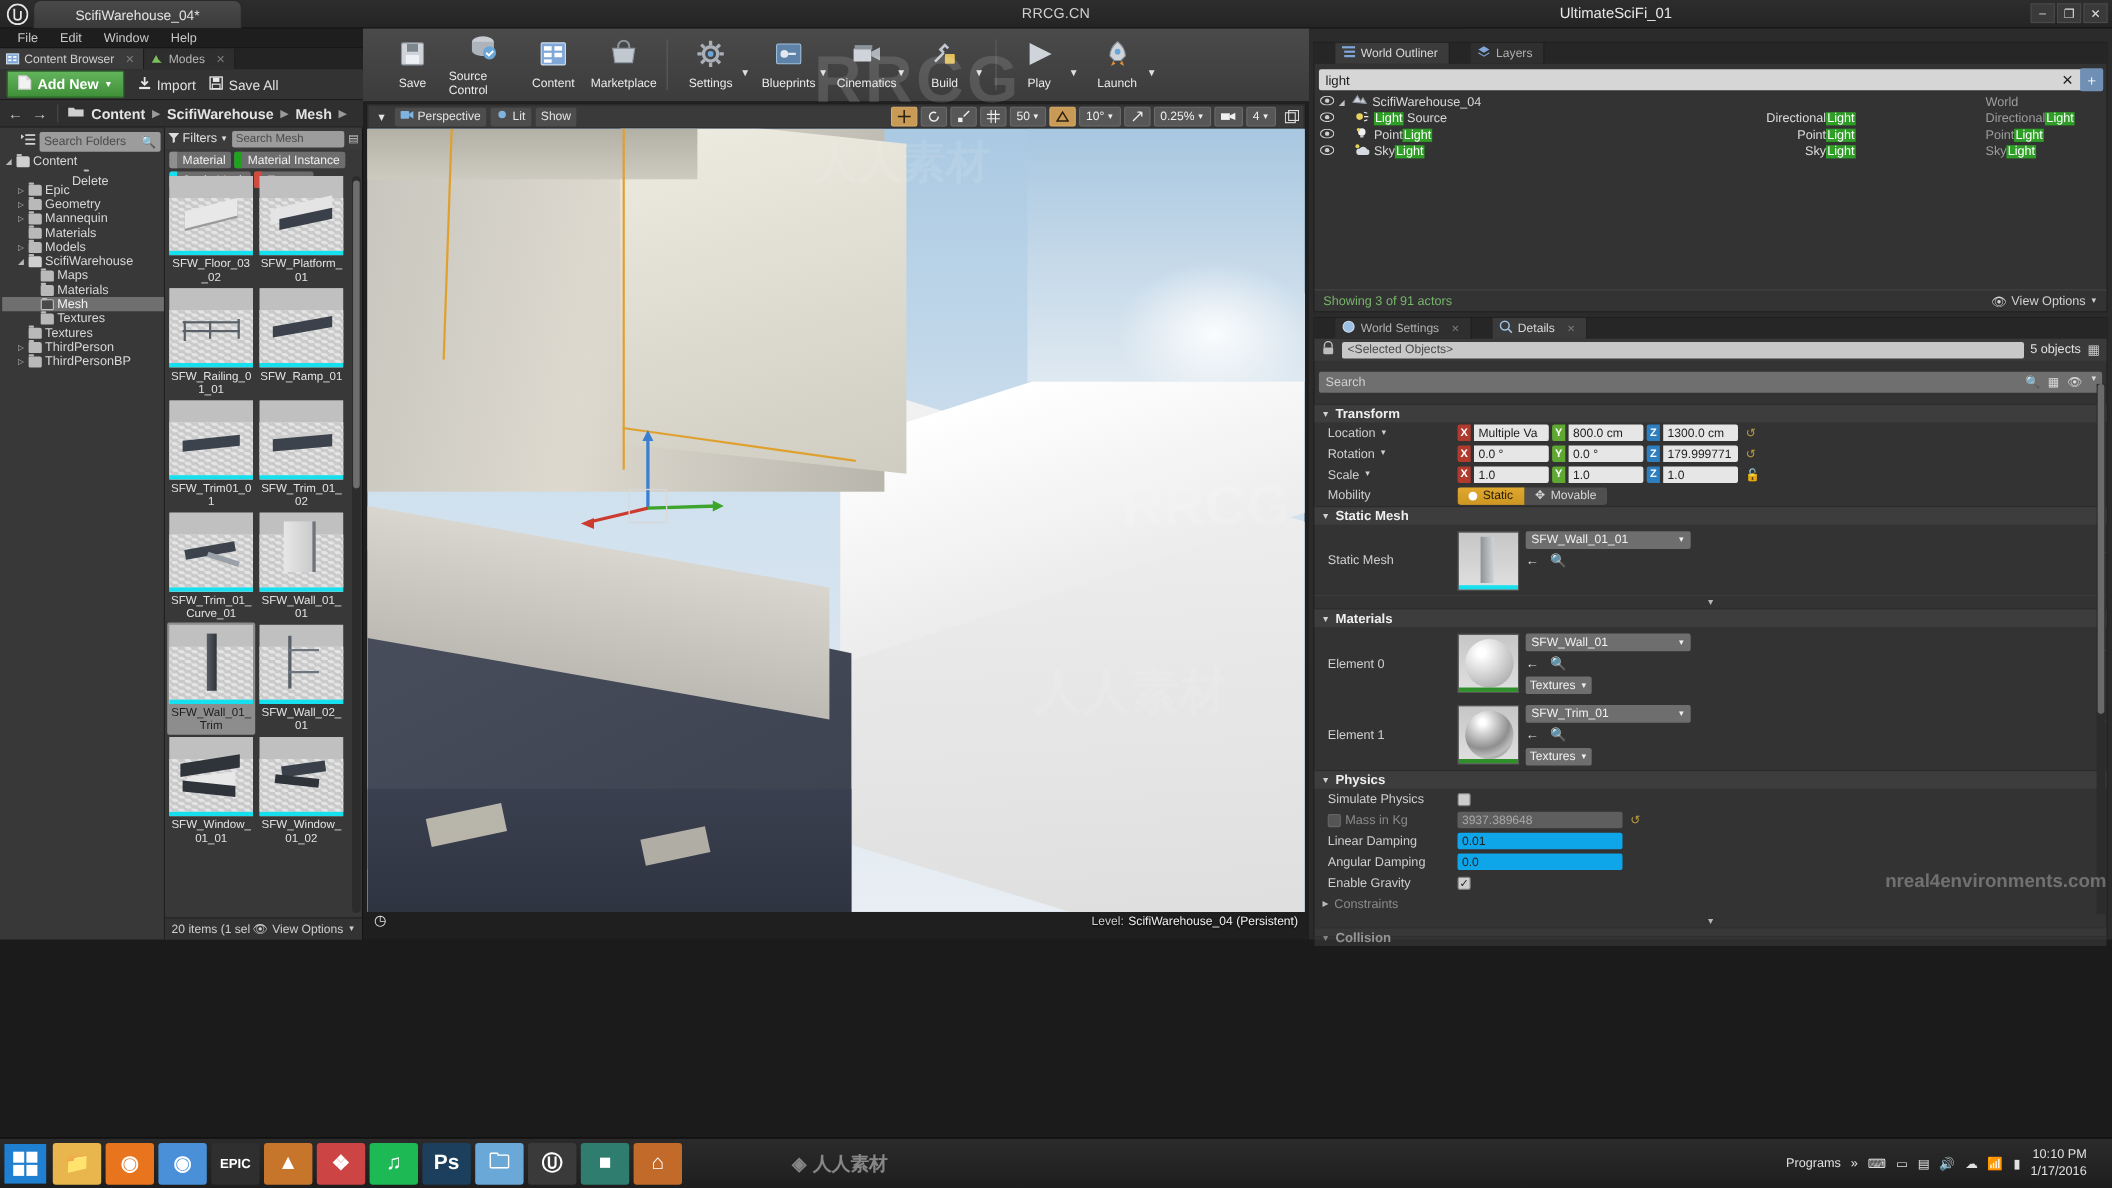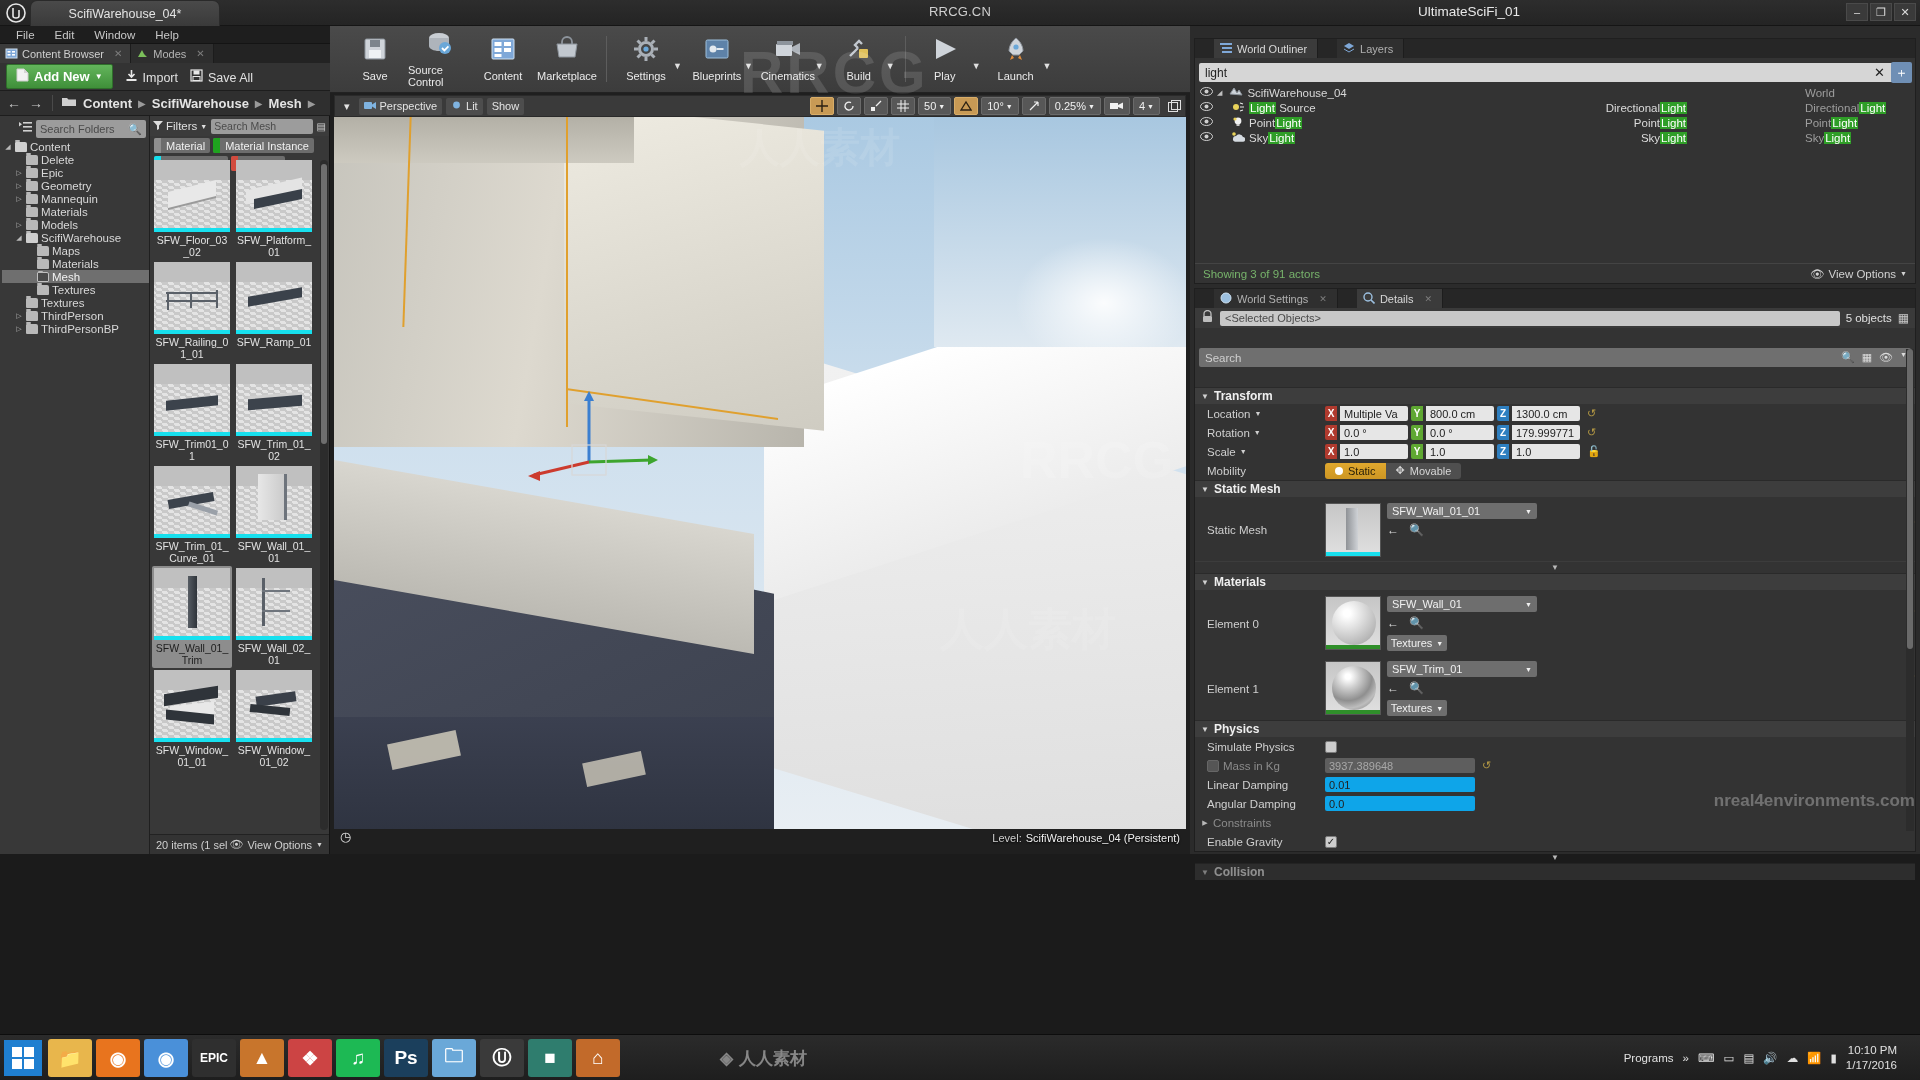--- a/index.html
+++ b/index.html
@@ -213,21 +213,21 @@
   .ol-row .type { flex: 1; text-align: right; padding-right: 118px; color: #dcdcdc; }
   .ol-row .type2 { width: 110px; color: #9d9d9d; }
   .hl { background: #2f9e27; color: #fff; padding: 0 1px; }
   .ol-foot { position: absolute; left: 0; right: 0; bottom: 0; height: 20px; border-top: 1px solid #444; display: flex; align-items: center; justify-content: space-between; padding: 0 8px; font-size: 11.5px; color: #77b36b; }
   .ol-foot .vo { color: #d2d2d2; display: flex; align-items: center; gap: 4px; }
 
   .details { position: absolute; left: 4px; top: 262px; width: 722px; bottom: 2px; background: #333; border: 1px solid #1f1f1f; }
   .d-sel { height: 20px; background: #3a3a3a; display: flex; align-items: center; gap: 6px; padding: 0 6px; }
   .d-sel .field { flex: 1; height: 15px; background: #c8c8c8; color: #4a4a4a; font-size: 11px; display: flex; align-items: center; padding: 0 5px; border-radius: 2px; }
   .d-sel .count { font-size: 11.5px; color: #e0e0e0; }
-  .d-search { height: 19px; margin: 20px 4px; background: #6f6f6f; border-radius: 2px; display: flex; align-items: center; padding: 0 6px; color: #cfcfcf; font-size: 11.5px; position: relative; }
+  .d-search { height: 19px; margin: 10px 4px; background: #6f6f6f; border-radius: 2px; display: flex; align-items: center; padding: 0 6px; color: #cfcfcf; font-size: 11.5px; position: relative; }
   .d-search .icons { position: absolute; right: 4px; display: flex; gap: 7px; color: #dcdcdc; font-size: 11px; }
   .sect { height: 17px; background: #3d3d3d; display: flex; align-items: center; gap: 5px; padding-left: 6px; font-weight: bold; font-size: 12px; color: #efefef; border-top: 1px solid #2a2a2a; }
   .sect .tri { font-size: 8px; color: #d0d0d0; }
   .prow { height: 19px; display: flex; align-items: center; font-size: 11.5px; color: #cfcfcf; }
   .prow .plabel { width: 130px; padding-left: 12px; display: flex; align-items: center; gap: 4px; }
   .prow .pval { flex: 1; display: flex; align-items: center; gap: 3px; padding-right: 8px; }
   .axis { width: 12px; height: 15px; display: flex; align-items: center; justify-content: center; font-size: 10px; font-weight: bold; color: #fff; border-radius: 2px 0 0 2px; }
   .ax-x { background: #b03a2e; } .ax-y { background: #5fa832; } .ax-z { background: #2e7fc0; }
   .numfield { height: 15px; background: #e6e6e6; color: #222; font-size: 11px; display: flex; align-items: center; padding: 0 4px; border-radius: 0 2px 2px 0; }
   .w80 { width: 68px; }
@@ -398,21 +398,21 @@
           <span>Search Folders</span>
           <span class="mag">🔍</span>
         </div>
       </div>
       <div class="tree" id="tree">
           <div class="tnode" style="padding-left: 2px;">
             <span class="tri">◢</span>
             <span class="fold open"></span>
             <span>Content</span>
           </div>
-          <div class="tnode" style="padding-left: 13px;">
+          <div class="tnode" style="padding-left: 13px; flex-direction: column;">
             <span class="tri"></span>
             <span class="fold"></span>
             <span>Delete</span>
           </div>
           <div class="tnode" style="padding-left: 13px;">
             <span class="tri">▷</span>
             <span class="fold"></span>
             <span>Epic</span>
           </div>
           <div class="tnode" style="padding-left: 13px;">
@@ -1214,29 +1214,29 @@
           <span class="txtfield">0.01</span>
         </div>
       </div>
       <div class="prow">
         <div class="plabel">Angular Damping</div>
         <div class="pval">
           <span class="txtfield">0.0</span>
         </div>
       </div>
       <div class="prow">
+        <div class="plabel">Enable Gravity</div>
+        <div class="pval">
+          <span class="chkbox">✓</span>
+        </div>
+      </div>
+      <div class="prow">
         <div class="plabel dimtext" style="padding-left:6px;gap:4px;">
           <span class="tri">▶</span>
           <span>Constraints</span>
-        </div>
-      </div>
-      <div class="prow">
-        <div class="plabel">Enable Gravity</div>
-        <div class="pval">
-          <span class="chkbox">✓</span>
         </div>
       </div>
       <div style="height:12px;display:flex;align-items:center;justify-content:center;color:#b8b8b8;font-size:8px;">▼</div>
       <div class="sect" style="opacity:.55">
         <span class="tri">▼</span>
         <span>Collision</span>
       </div>
 
       <div class="d-scroll">
           <div class="tb"></div>

